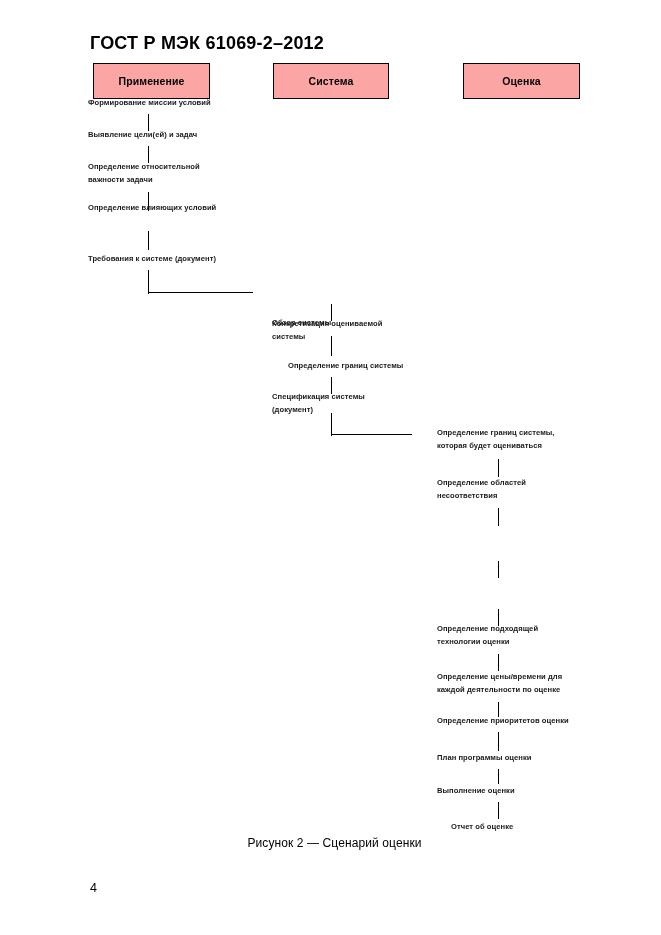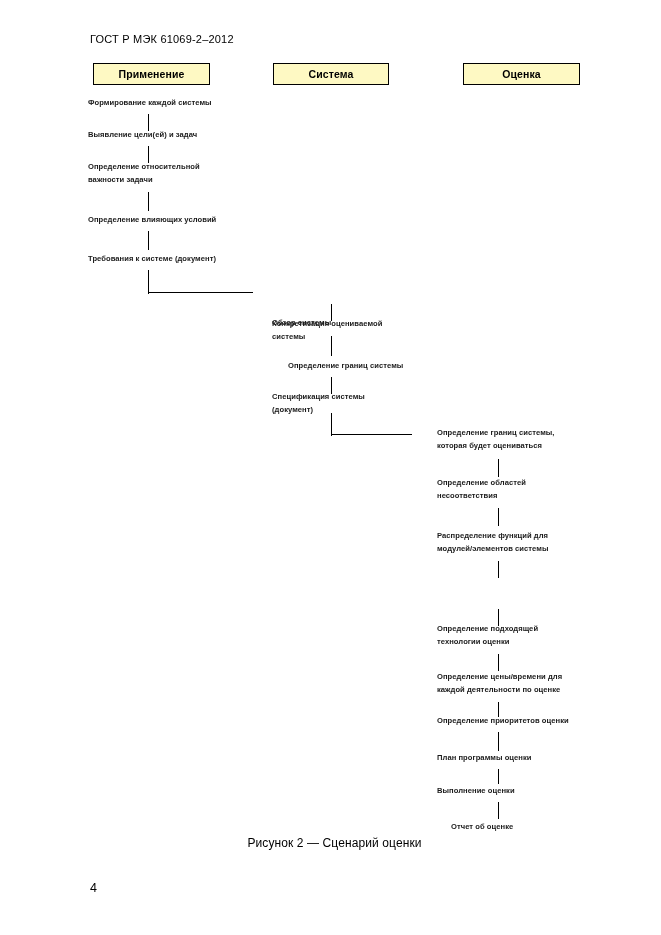--- a/index.html
+++ b/index.html
@@ -20,32 +20,32 @@
     position: absolute;
     inset: 0;
     background: #ffffff;
   }
 
   
   .doc-header {
     position: absolute;
     left: 90px;
     top: 33px;
-    font-size: 11px;
-    font-weight: 400;
+    font-size: 18px;
+    font-weight: 700;
     letter-spacing: 0.2px;
     white-space: nowrap;
   }
 
   
   .col-box {
     position: absolute;
-    height: 22px;
+    height: 36px;
     border: 1.4px solid #000000;
-    background: #fef9c3;
+    background: #fca5a5;
     box-sizing: border-box;
     display: flex;
     align-items: center;
     justify-content: center;
     font-size: 10.5px;
     font-weight: 700;
     letter-spacing: 0.1px;
     white-space: nowrap;
     text-align: right;
   }
@@ -112,31 +112,31 @@
   <div class="col-box b1">
     <span>Применение</span>
   </div>
   <div class="col-box b2">
     <span>Система</span>
   </div>
   <div class="col-box b3">
     <span>Оценка</span>
   </div>
 
-  <div class="step" style="left:88px; top:97px;">Формирование каждой системы</div>
+  <div class="step" style="left:88px; top:97px;">Формирование миссии условий</div>
   <div class="vline" style="left:148px; top:114px; height:17px;"></div>
 
   <div class="step" style="left:88px; top:129px;">Выявление цели(ей) и задач</div>
   <div class="vline" style="left:148px; top:146px; height:17px;"></div>
 
   <div class="step" style="left:88px; top:161px;">Определение относительной
 важности задачи</div>
   <div class="vline" style="left:148px; top:192px; height:19px;"></div>
 
-  <div class="step" style="left:88px; top:214px;">Определение влияющих условий</div>
+  <div class="step" style="left:88px; top:202px;">Определение влияющих условий</div>
   <div class="vline" style="left:148px; top:231px; height:19px;"></div>
 
   <div class="step" style="left:88px; top:253px;">Требования к системе (документ)</div>
 
   <div class="elbow-v" style="left:148px; top:270px; height:24px;"></div>
   <div class="elbow-h" style="left:148px; top:292px; width:105px;"></div>
 
   <div class="step" style="left:272px; top:287px;margin-top:30px;">Обзор системы</div>
   <div class="vline" style="left:331px; top:304px; height:17px;"></div>
 
@@ -154,22 +154,20 @@
   <div class="elbow-h" style="left:331px; top:434px; width:81px;"></div>
 
   <div class="step" style="left:437px; top:427px;">Определение границ системы,
 которая будет оцениваться</div>
   <div class="vline" style="left:498px; top:459px; height:18px;"></div>
 
   <div class="step" style="left:437px; top:477px;">Определение областей
 несоответствия</div>
   <div class="vline" style="left:498px; top:508px; height:18px;"></div>
 
-  <div class="step" style="left:437px; top:530px;">Распределение функций для
-модулей/элементов системы</div>
   <div class="vline" style="left:498px; top:561px; height:17px;"></div>
 
   <div class="vline" style="left:498px; top:609px; height:17px;"></div>
 
   <div class="step" style="left:437px; top:623px;">Определение подходящей
 технологии оценки</div>
   <div class="vline" style="left:498px; top:654px; height:17px;"></div>
 
   <div class="step" style="left:437px; top:671px;">Определение цены/времени для
 каждой деятельности по оценке</div>

